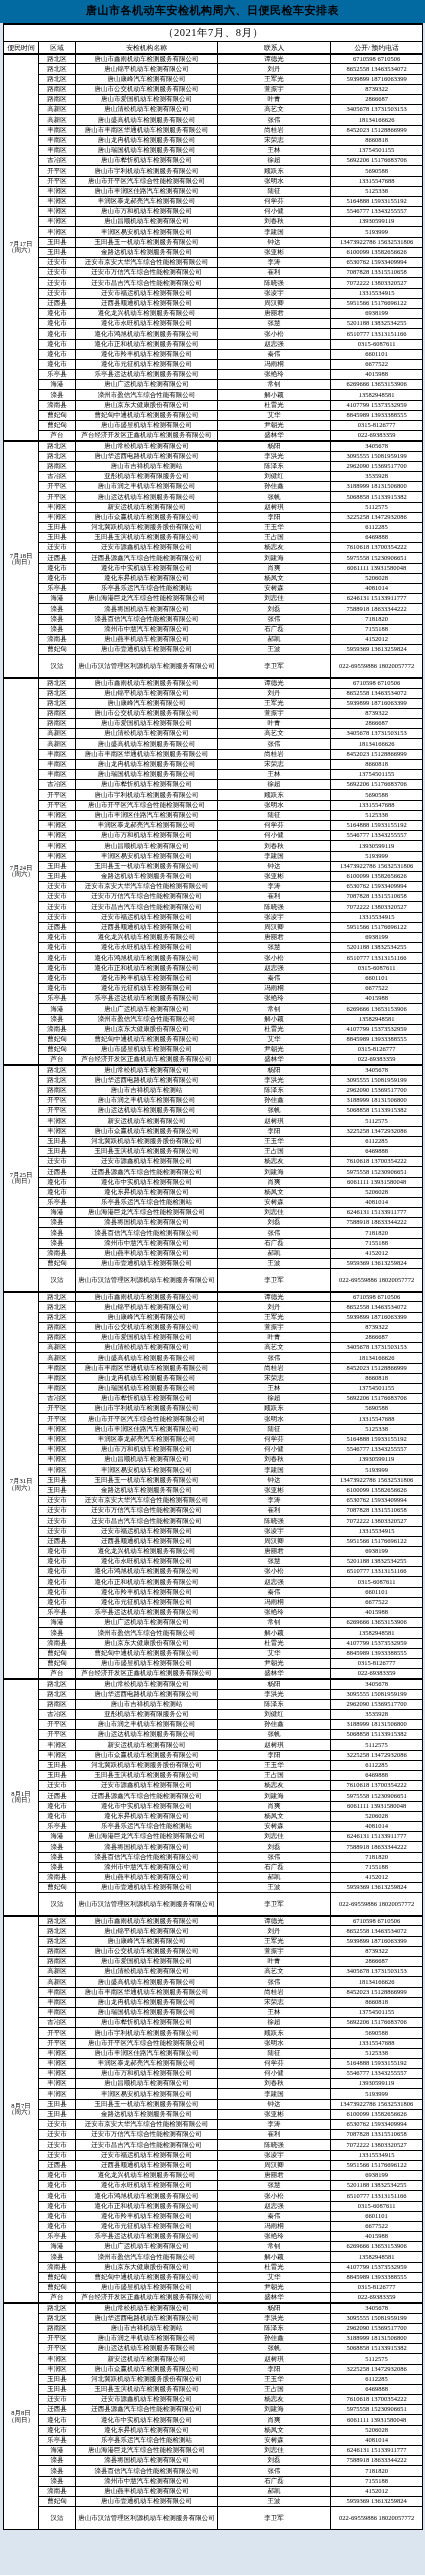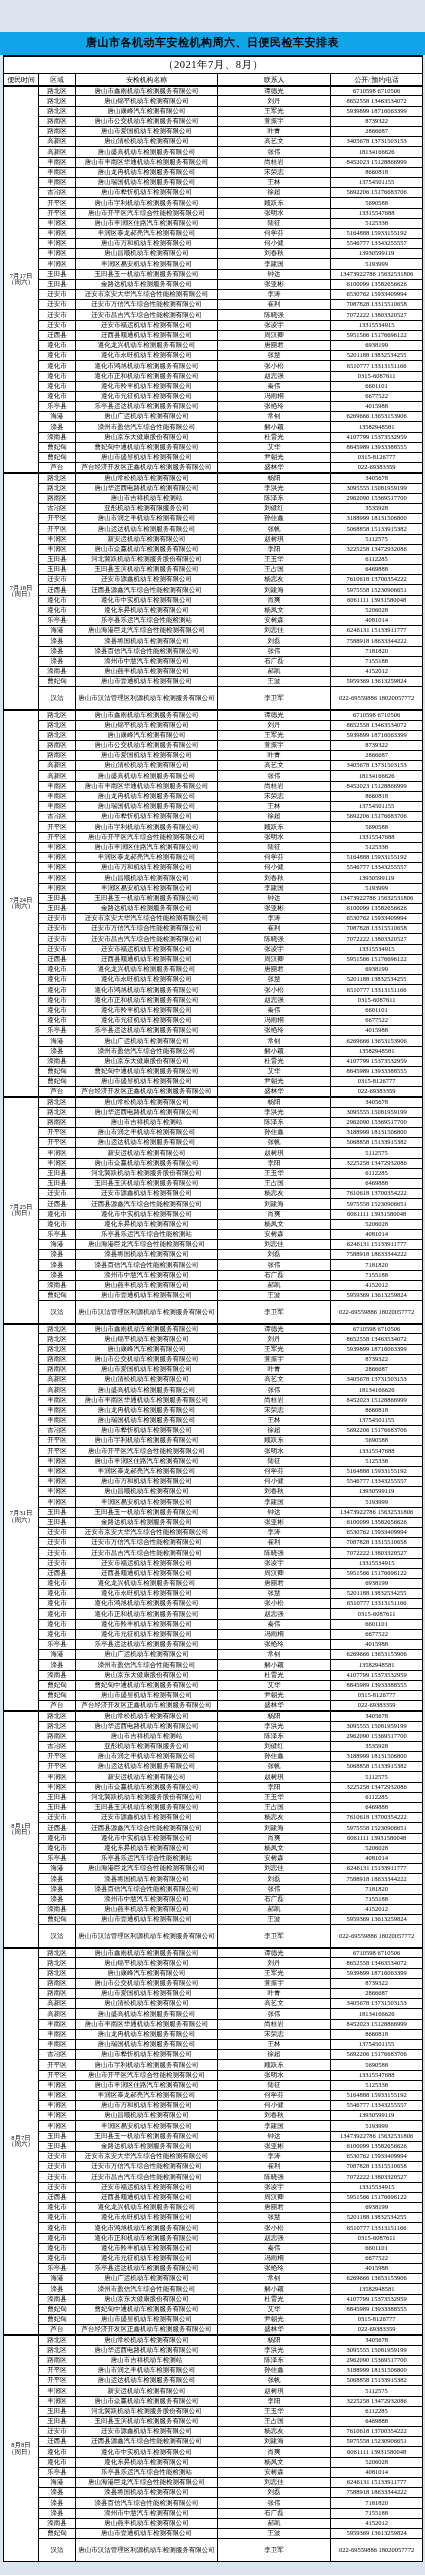--- a/index.html
+++ b/index.html
@@ -3,23 +3,22 @@
 <meta charset="utf-8">
 <style>
   html,body{margin:0;padding:0;}
   body{
     width:425px;
     background:#dbe5f0;
     font-family:"Liberation Serif","DejaVu Serif",serif;
     color:#000;
   }
   .title-band{
-    background:#0ea5e9;
+    background:#0369a1;
     padding:3.1px 0 5.2px 0;
-    margin-top:32px;
   }
   .page-title{
     text-align:center;
     font-family:"Liberation Sans","DejaVu Sans",sans-serif;
     font-weight:bold;
     font-size:11px;
     letter-spacing:0.5px;
   }
   .sheet{
     margin:0 3.1px;

